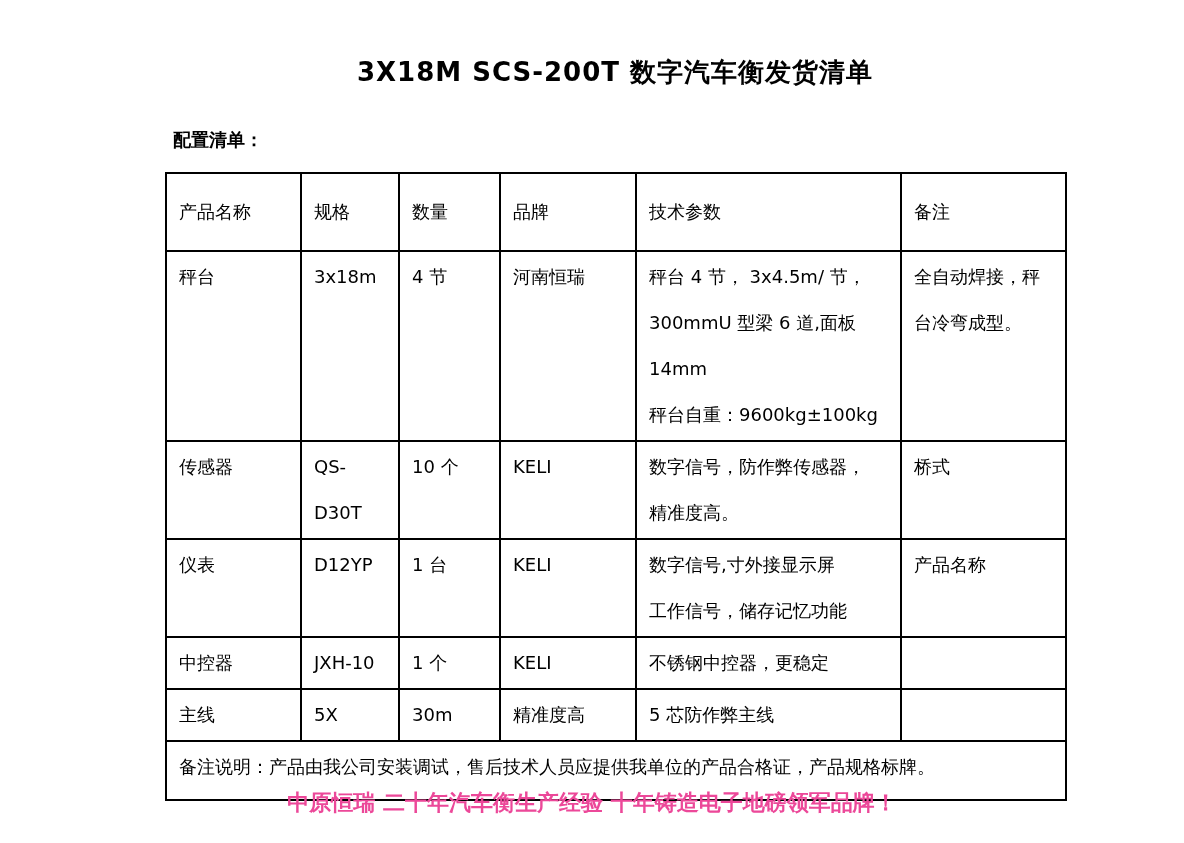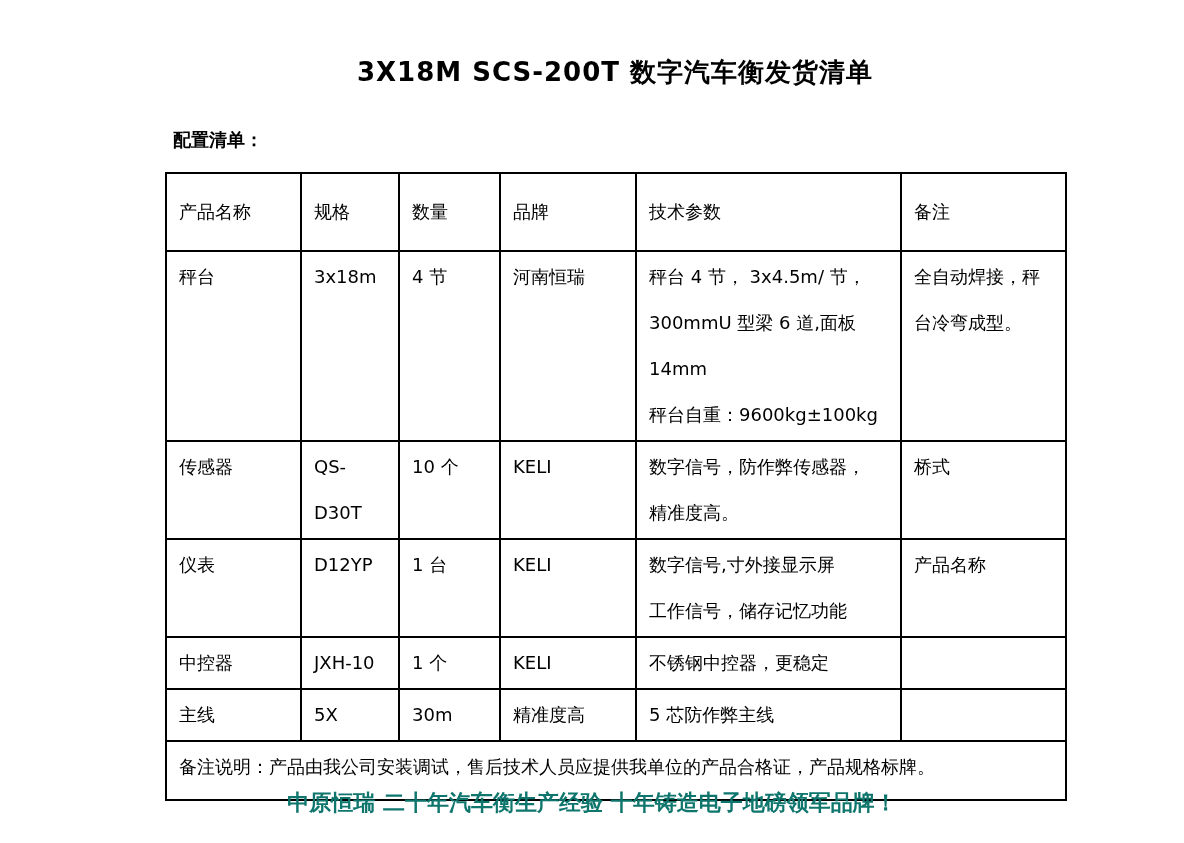--- a/index.html
+++ b/index.html
@@ -157,15 +157,15 @@
         <td>5 芯防作弊主线</td>
         <td></td>
       </tr>
 
       <tr class="r-note">
         <td class="note-cell" colspan="6">备注说明：产品由我公司安装调试，售后技术人员应提供我单位的产品合格证，产品规格标牌。</td>
       </tr>
     </tbody>
   </table>
 
-  <div class="brand-footer" style="color: #0f766e;">中原恒瑞 二十年汽车衡生产经验 十年铸造电子地磅领军品牌！</div>
+  <div class="brand-footer" style="color: #ec4899;">中原恒瑞 二十年汽车衡生产经验 十年铸造电子地磅领军品牌！</div>
 
 </div>
 
 </body></html>

